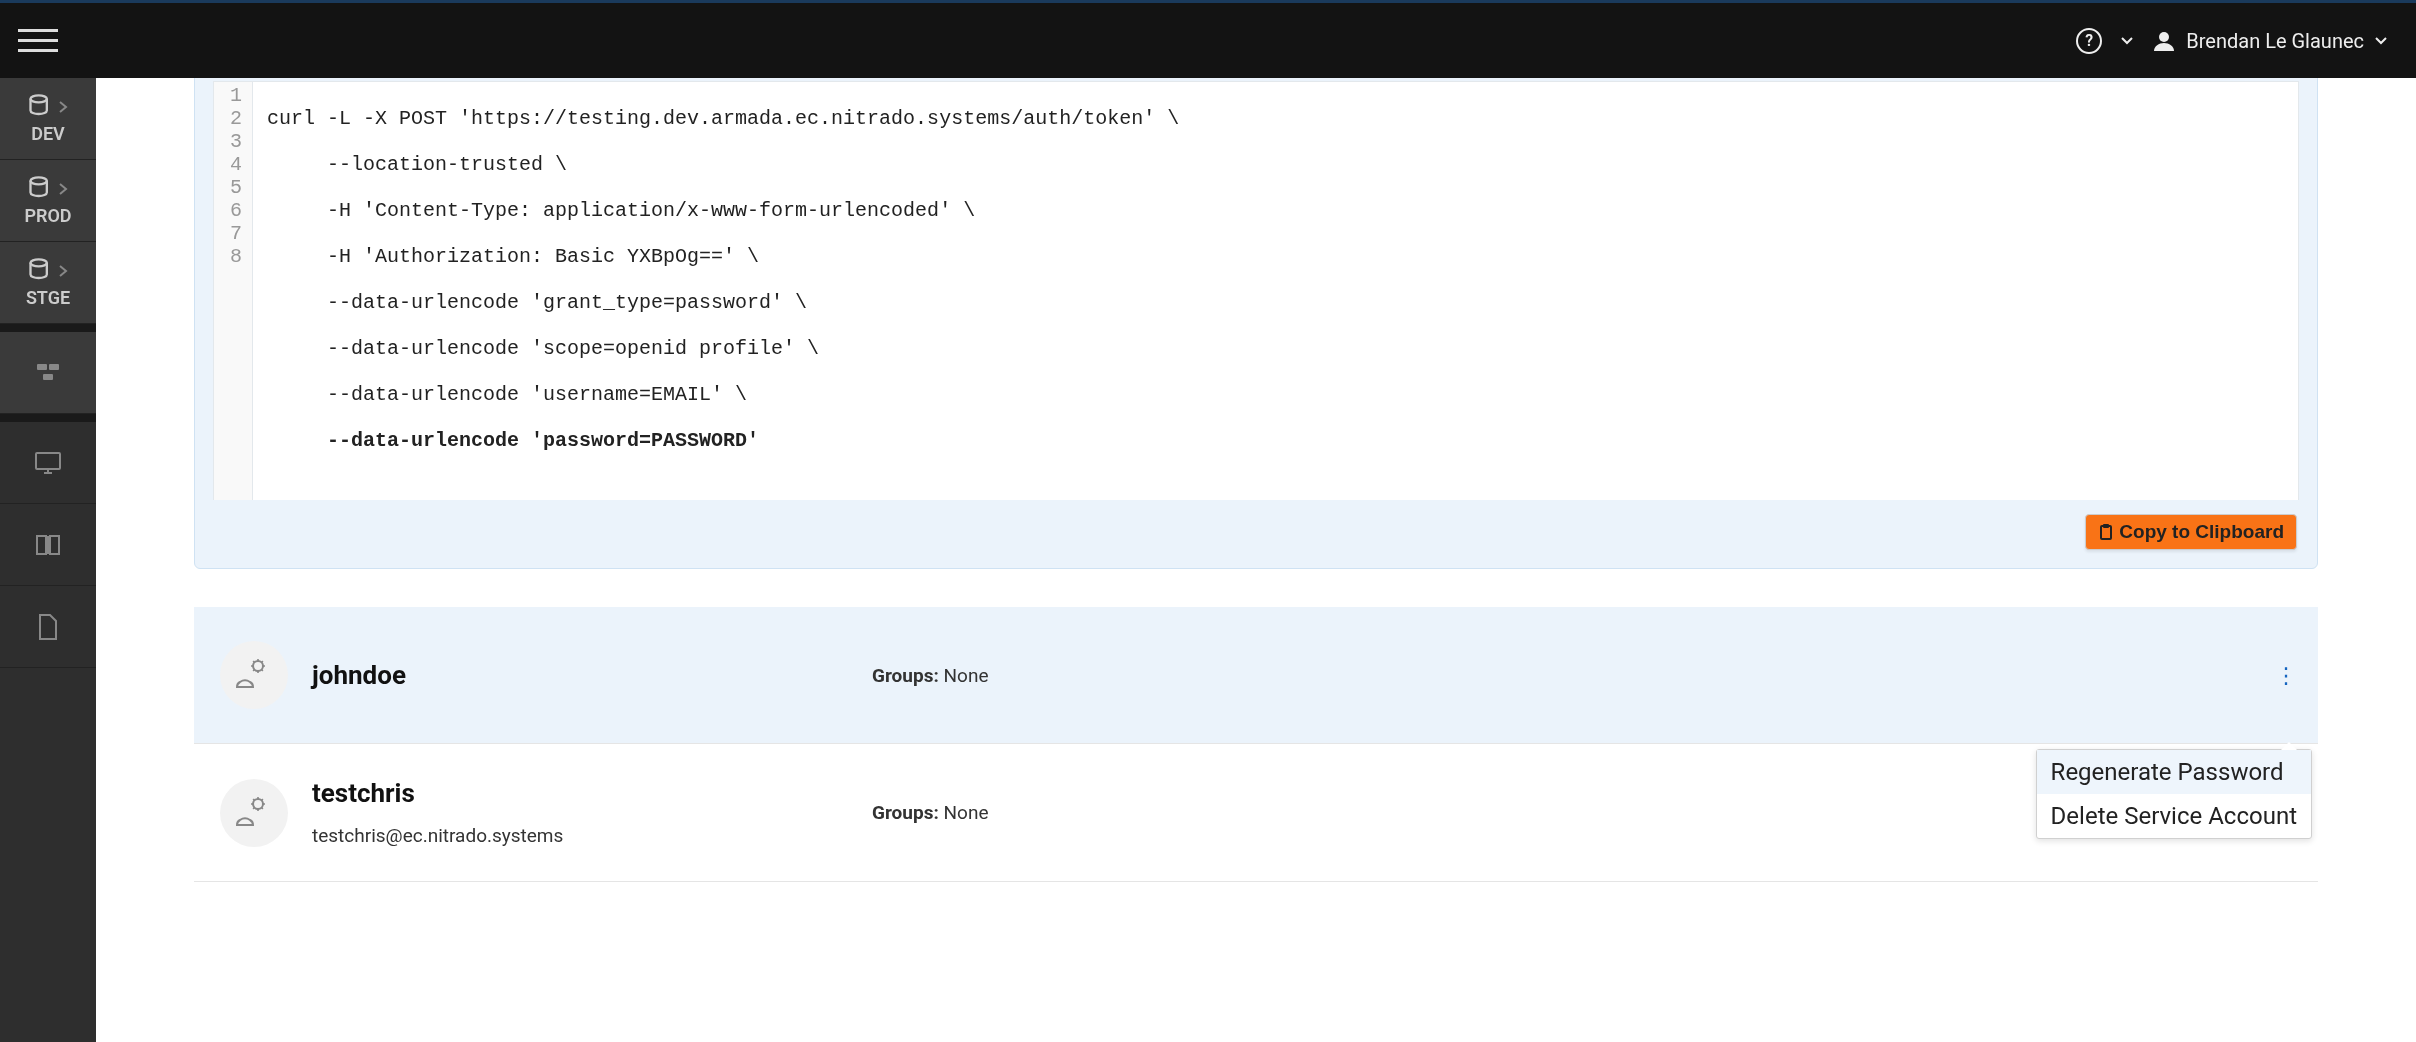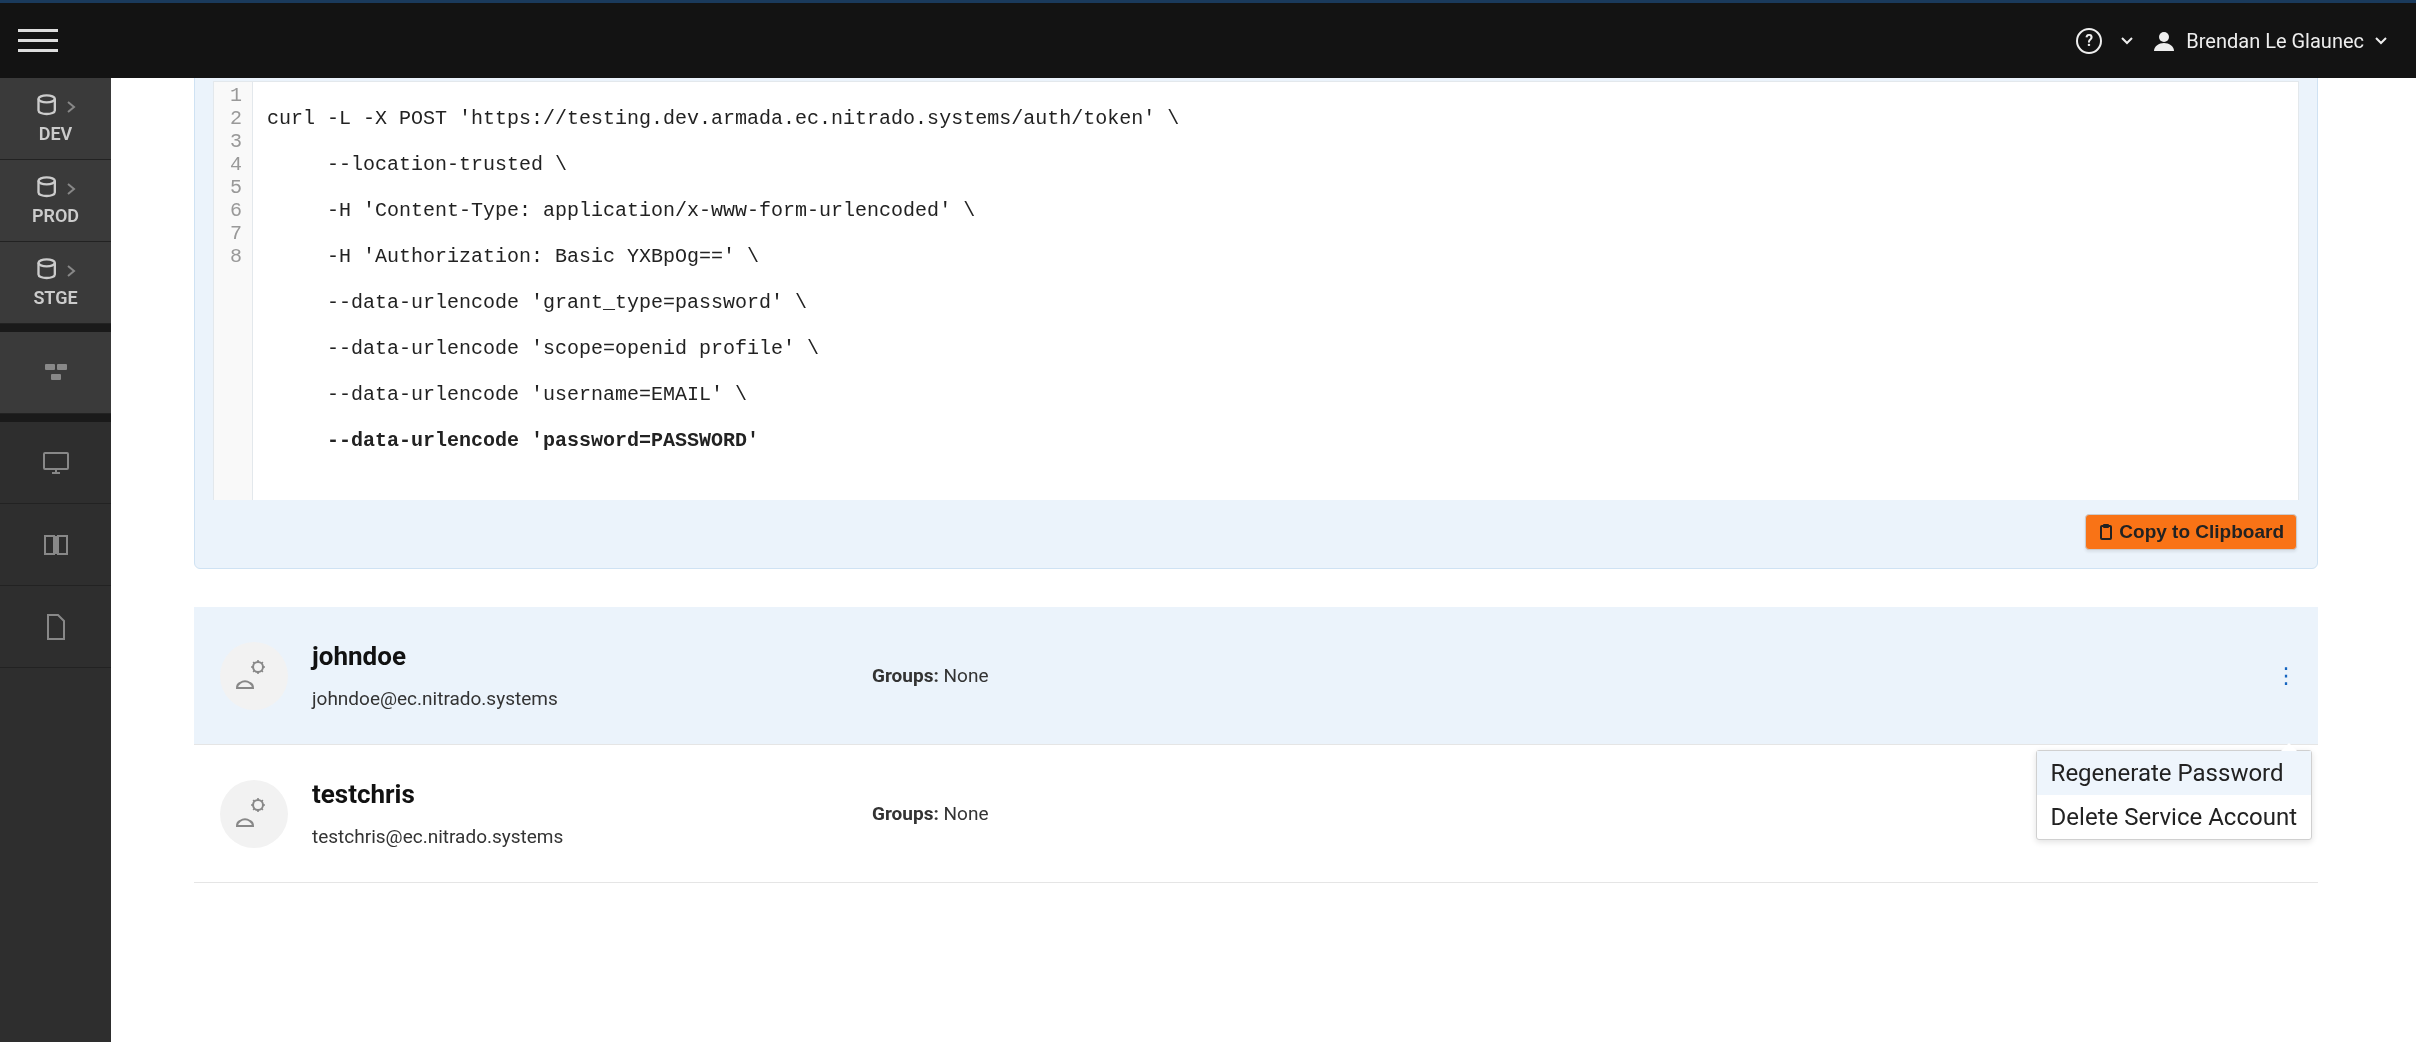--- a/index.html
+++ b/index.html
@@ -12,21 +12,21 @@
   }
   .hamburger { width: 40px; height: 32px; display: flex; flex-direction: column; justify-content: center; gap: 7px; cursor: pointer; }
   .hamburger span { display: block; height: 3px; background: #ddd; }
   .topbar-right { display: flex; align-items: center; gap: 18px; color: #eee; }
   .help-icon { width: 26px; height: 26px; border: 2px solid #eee; border-radius: 50%; display: flex; align-items: center; justify-content: center; font-size: 16px; font-weight: 600; cursor: pointer; }
   .chev-down { font-size: 14px; cursor: pointer; }
   .user-block { display: flex; align-items: center; gap: 10px; cursor: pointer; }
   .user-icon { width: 24px; height: 24px; }
   .user-name { font-size: 20px; font-weight: 400; }
   .sidebar {
-    position: fixed; left: 0; top: 78px; bottom: 0; width: 111px;
+    position: fixed; left: 0; top: 78px; bottom: 0; width: 96px;
     background: #2e2e2e; display: flex; flex-direction: column; z-index: 50;
   }
   .side-item {
     height: 82px; display: flex; flex-direction: column; align-items: center; justify-content: center;
     color: #ccc; font-size: 18px; font-weight: 600; cursor: pointer; background: #3a3a3a; border-bottom: 1px solid #222;
   }
   .side-item.dark { background: #2e2e2e; }
   .side-divider { height: 8px; background: #1a1a1a; }
   .side-icon-row { display: flex; align-items: center; gap: 2px; }
   .db-icon { width: 28px; height: 28px; }
@@ -240,21 +240,20 @@
     <div class="acct-row selected">
       <div class="acct-avatar">
         <svg width="36" height="34" viewBox="0 0 36 34">
           <circle cx="22" cy="8" r="5" fill="none" stroke="#888" stroke-width="2"></circle>
           <path d="M22 3v-2M22 15v-2M17 8h-2M29 8h-2M18.5 4.5l-1.4-1.4M25.5 11.5l1.4 1.4M18.5 11.5l-1.4 1.4M25.5 4.5l1.4-1.4" stroke="#888" stroke-width="1.6"></path>
           <path d="M4 24c3-2 7-2 10 0 2 1 3 3 3 5H1c0-2 1-4 3-5z" fill="none" stroke="#888" stroke-width="2"></path>
         </svg>
       </div>
       <div class="acct-info">
         <div class="acct-name">johndoe</div>
-        <div class="acct-email">johndoe@ec.nitrado.systems</div>
       </div>
       <div class="acct-groups">
         <b>Groups:</b>
         <span>None</span>
       </div>
       <div class="acct-menu-btn blue">⋮</div>
 
       <div class="dropdown">
         <div class="dropdown-item hover">Regenerate Password</div>
         <div class="dropdown-item">Delete Service Account</div>

